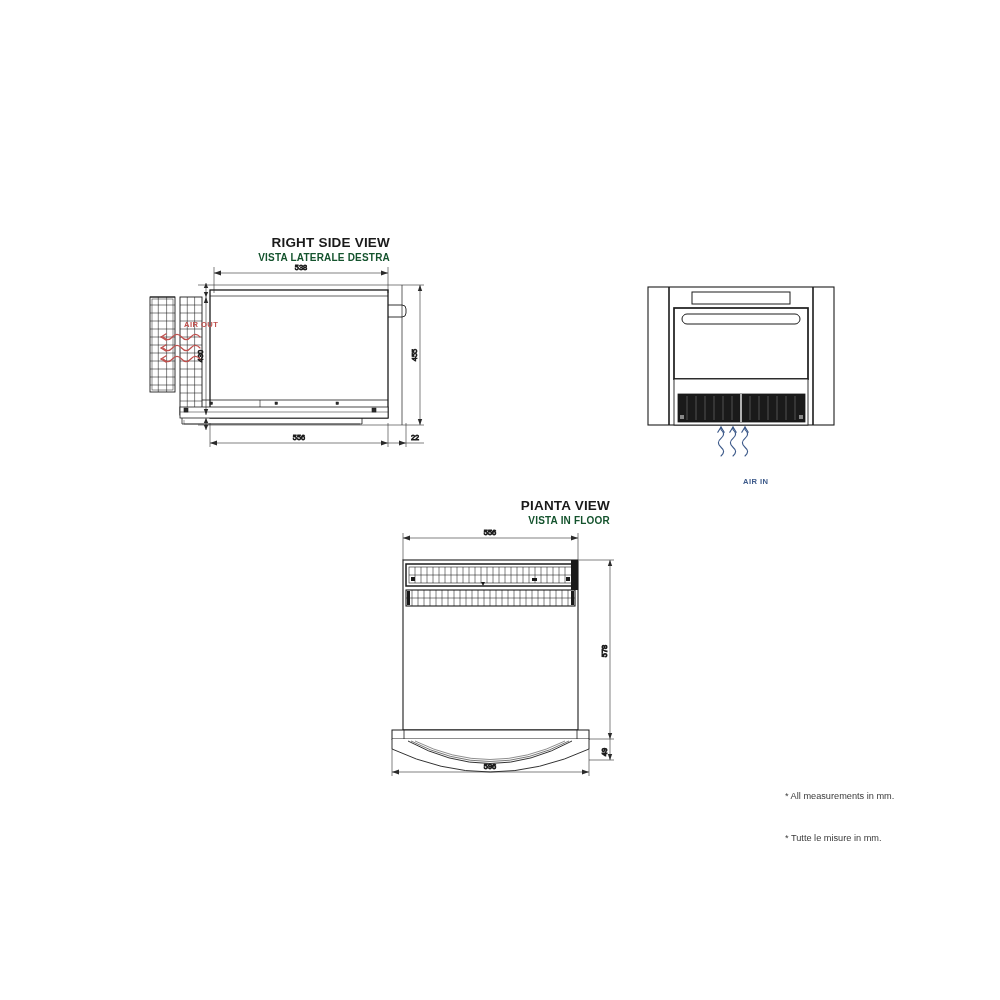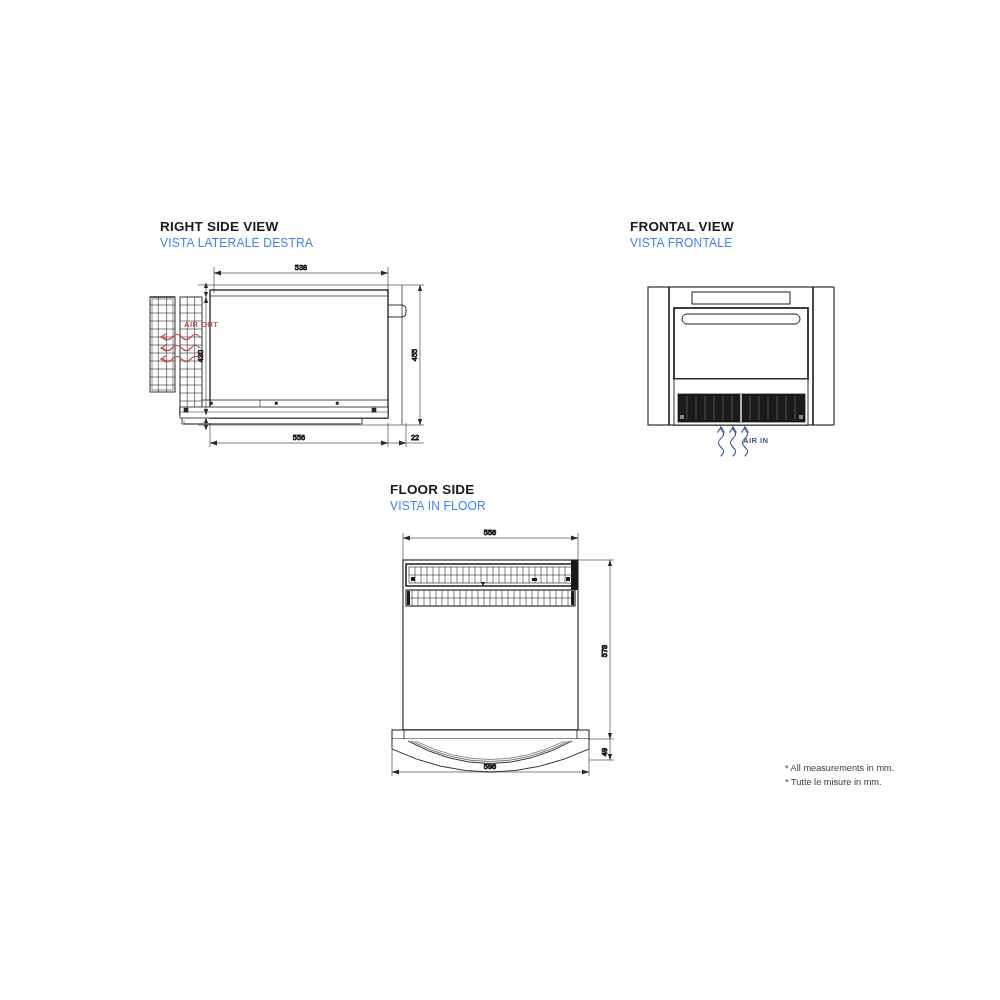--- a/index.html
+++ b/index.html
@@ -17,46 +17,47 @@
     overflow: hidden;
   }
   #sheet {
     position: absolute;
     left: 0; top: 0;
     width: 1000px;
     height: 1000px;
   }
   .view-title {
     position: absolute;
-    text-align: left;
+    text-align: right;
     line-height: 1.25;
     white-space: nowrap;
+    margin-top: 16px;
   }
   .view-title .t-en {
     display: block;
     font-weight: bold;
     font-size: 13.5px;
     letter-spacing: 0.2px;
     color: #1a1a1a;
   }
   .view-title .t-it {
     display: block;
-    font-weight: normal;
-    font-size: 12px;
+    font-weight: bold;
+    font-size: 10px;
     letter-spacing: 0.2px;
-    color: #3b82f6;
+    color: #14532d;
   }
   .note-block {
     position: absolute;
     font-size: 9.2px;
     color: #3a3a3a;
     line-height: 1.55;
     white-space: nowrap;
   }
-  .note-block span { display: block; }
+  .note-block span { display: block; margin-top: 28px; }
   .air-label {
     position: absolute;
     font-size: 7.6px;
     font-weight: bold;
     letter-spacing: 0.45px;
     white-space: nowrap;
     margin-left: 27px;
   }
   svg { display: block; }
   .dimtxt {
@@ -68,27 +69,23 @@
 </head>
 <body>
 
 <div id="sheet">
 
   <div class="view-title" style="left:160px; top:219px; width:230px;">
     <span class="t-en">RIGHT SIDE VIEW</span>
     <span class="t-it">VISTA LATERALE DESTRA</span>
   </div>
 
-  <div class="view-title" style="left:630px; top:219px; width:220px;">
-    <span class="t-en">FRONTAL VIEW</span>
-    <span class="t-it">VISTA FRONTALE</span>
-  </div>
 
   <div class="view-title" style="left:390px; top:482px; width:220px;">
-    <span class="t-en">FLOOR SIDE</span>
+    <span class="t-en">PIANTA VIEW</span>
     <span class="t-it">VISTA IN FLOOR</span>
   </div>
 
   <svg style="position:absolute; left:140px; top:255px;" width="300" height="200" viewBox="0 0 300 200">
     <g fill="none" stroke="#1c1c1c" stroke-width="0.8">
 
       <g stroke="#2b2b2b" stroke-width="0.6">
         <line x1="74" y1="18" x2="248" y2="18"></line>
         <line x1="74" y1="12" x2="74" y2="38"></line>
         <line x1="248" y1="12" x2="248" y2="38"></line>
@@ -266,21 +263,21 @@
   <svg style="position:absolute; left:713px; top:424px;" width="42" height="34" viewBox="0 0 42 34">
     <g fill="none" stroke="#3d5a8a" stroke-width="1.15" stroke-linecap="round">
       <path d="M8 32 q5.2 -4.4 0 -8.8 q-5.2 -4.4 0 -8.8 q5.2 -4.4 0 -8.8 L8 3"></path>
       <path d="M8 3 l-3.2 5.2 M8 3 l3.2 5.2" stroke-width="1.2"></path>
       <path d="M20 32 q5.2 -4.4 0 -8.8 q-5.2 -4.4 0 -8.8 q5.2 -4.4 0 -8.8 L20 3"></path>
       <path d="M20 3 l-3.2 5.2 M20 3 l3.2 5.2" stroke-width="1.2"></path>
       <path d="M32 32 q5.2 -4.4 0 -8.8 q-5.2 -4.4 0 -8.8 q5.2 -4.4 0 -8.8 L32 3"></path>
       <path d="M32 3 l-3.2 5.2 M32 3 l3.2 5.2" stroke-width="1.2"></path>
     </g>
   </svg>
-  <div class="air-label" style="left:716px; top:436px; color:#3d5a8a;">AIR IN</div>
+  <div class="air-label" style="left:716px; top:477px; color:#3d5a8a;">AIR IN</div>
 
   <svg style="position:absolute; left:380px; top:520px;" width="260" height="260" viewBox="0 0 260 260">
     <g fill="none" stroke="#1c1c1c">
 
       <g stroke="#2b2b2b" stroke-width="0.6">
         <line x1="23" y1="18" x2="198" y2="18"></line>
         <line x1="23" y1="13" x2="23" y2="40"></line>
         <line x1="198" y1="13" x2="198" y2="40"></line>
         <path d="M23 18 l7 -2.4 v4.8 z" fill="#2b2b2b" stroke="none"></path>
         <path d="M198 18 l-7 -2.4 v4.8 z" fill="#2b2b2b" stroke="none"></path>

